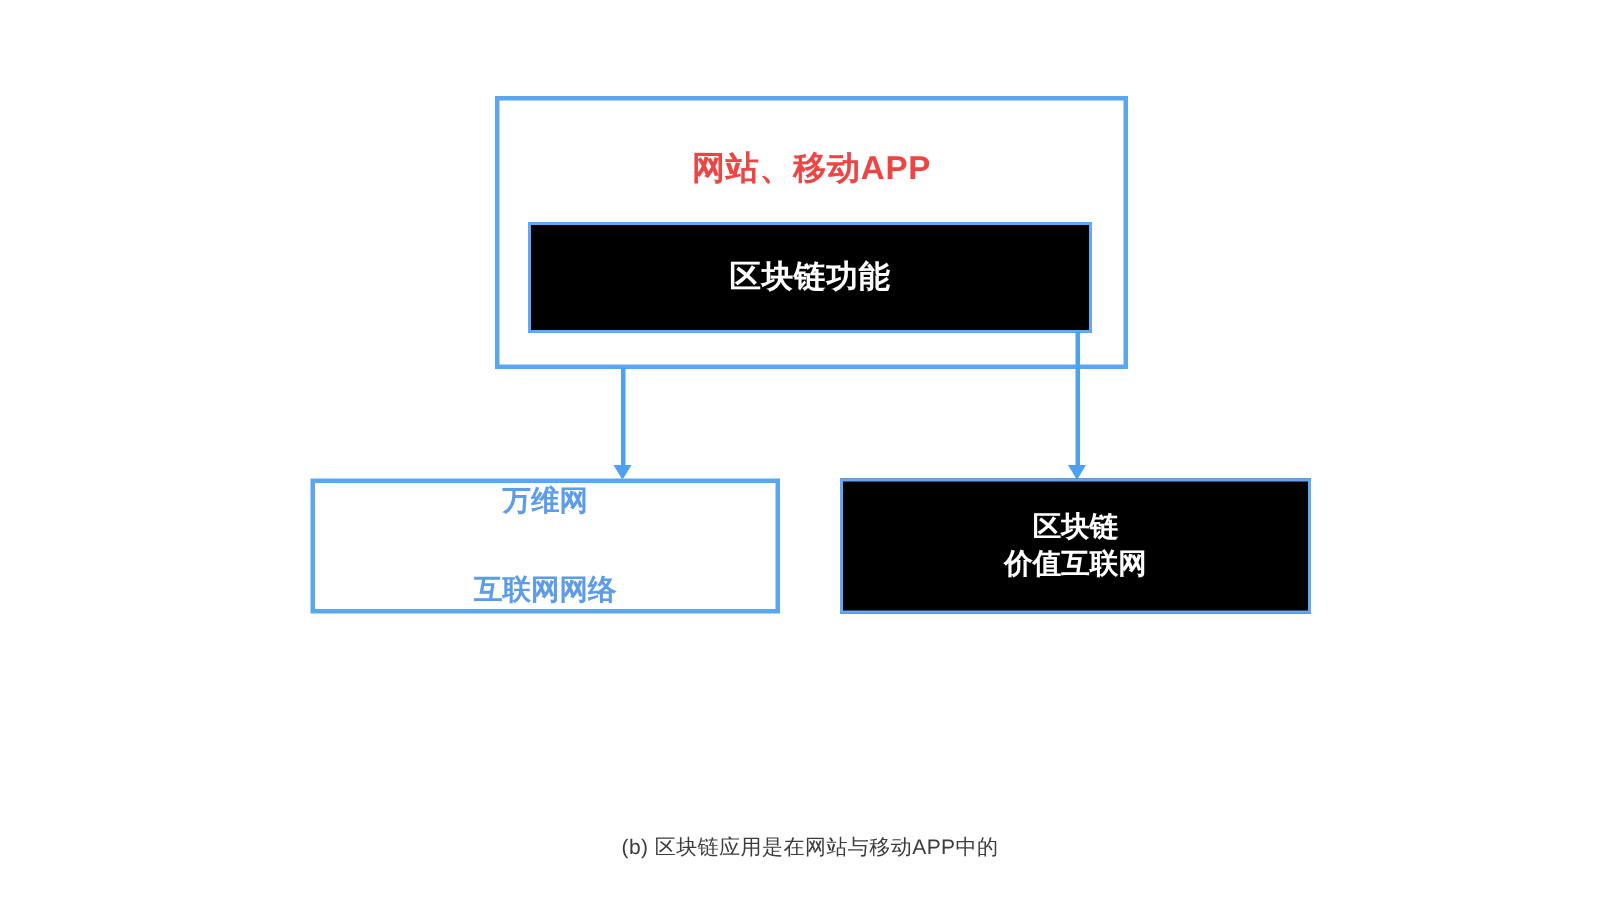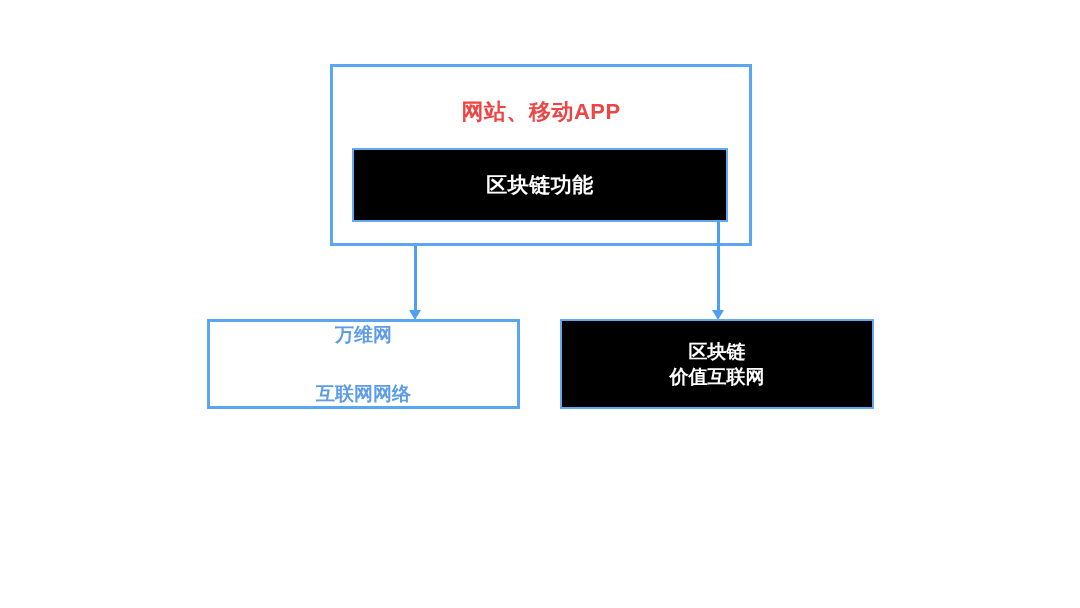--- a/index.html
+++ b/index.html
@@ -153,14 +153,15 @@
     <span class="line1">万维网</span>
     <span class="line2">互联网网络</span>
   </div>
 
   <div class="node filled" id="blockchain-box">
     <span class="line1">区块链</span>
     <span class="line2">价值互联网</span>
   </div>
 
 
+  <div id="caption">(b) 区块链应用是在网站与移动APP中的</div>
 
 </div>
 
 </body></html>

